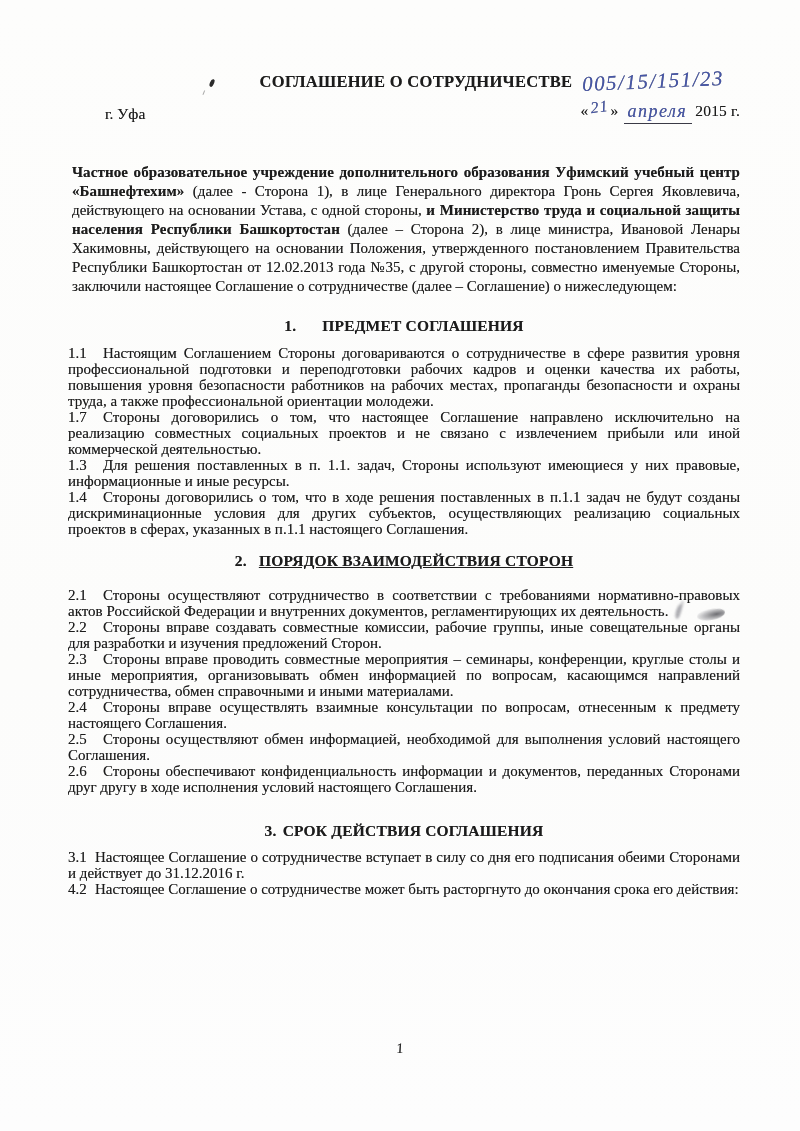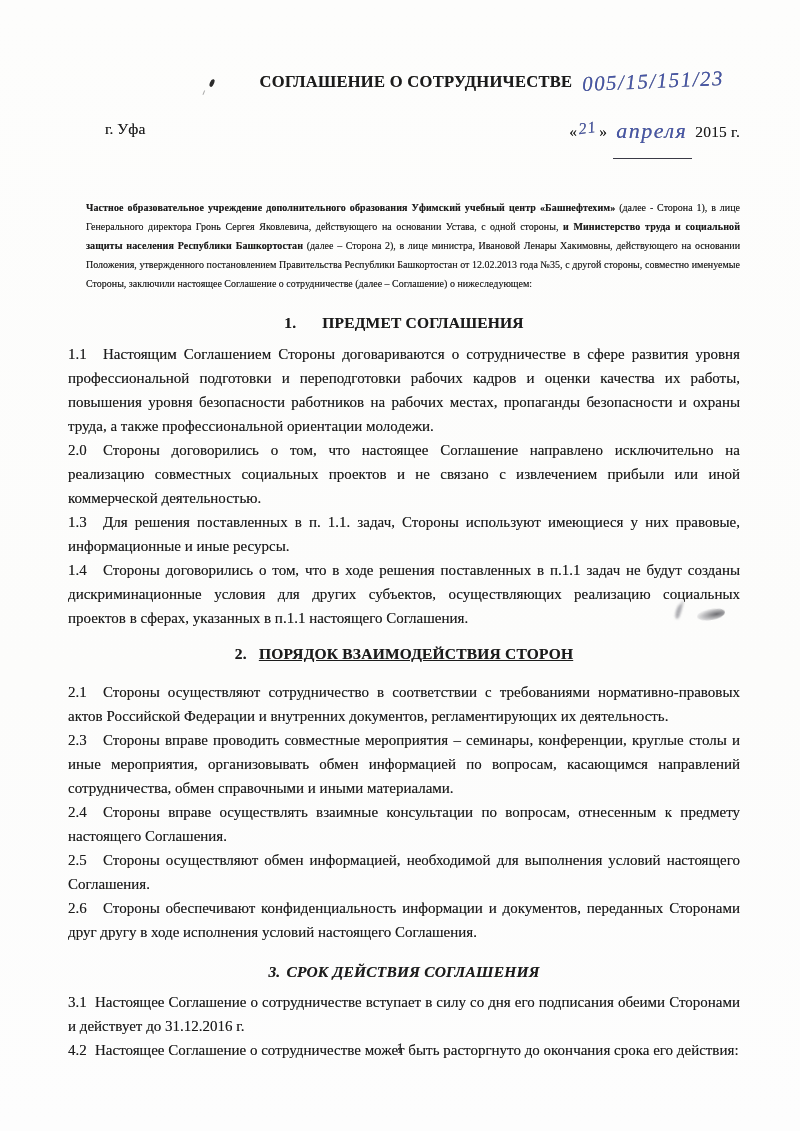--- a/index.html
+++ b/index.html
@@ -32,62 +32,62 @@
     display: inline-block;
     font-size: 21px; letter-spacing: 1.5px; font-weight: 500;
     margin-left: 10px;
     transform: rotate(-2.5deg) translateY(1px);
   }
 
   
   .meta-row {
     margin-top: 7px;
     padding-left: 37px;
-    display: flex; justify-content: space-between; align-items: center;
+    display: flex; justify-content: space-between; align-items: flex-end;
     font-size: 15.5px;
   }
   .date-group { white-space: nowrap; letter-spacing: 0.2px; }
   .hw-day {
     display: inline-block; font-size: 16px; letter-spacing: 1px;
     transform: rotate(-8deg) translateY(-4px);
     margin: 0 2px;
   }
   .hw-month {
-    display: inline-block; font-size: 22px; letter-spacing: 1.5px;
+    display: inline-block; font-size: 18px; letter-spacing: 1.5px;
     border-bottom: 1.4px solid #3a3a46;
-    padding: 0 5px 14px 3px;
-    margin: 17px 3px 0 6px;
+    padding: 0 5px 1px 3px;
+    margin: 0 3px 0 6px;
     transform: translateY(1px);
   }
 
   
   .intro {
-    margin: 40px 0 0 18px;
-    font-size: 10px; line-height: 19px;
+    margin: 40px 0 0 4px;
+    font-size: 15px; line-height: 19px;
     text-align: justify;
   }
   .intro b { letter-spacing: 0.1px; }
 
   .sec-heading {
     text-align: center;
     font-weight: bold;
     font-size: 15.5px; line-height: 19px;
     letter-spacing: 0.2px;
   }
   .sec-heading .sec-num { display: inline-block; }
   .heading-1 { margin: 20px 0 10px 0; }
   .heading-1 .sec-num { margin-right: 26px; }
   .heading-2 { margin: 14px 0 17px 0; text-decoration: underline; }
   .heading-2 .sec-num { margin-right: 12px; }
-  .heading-3 { margin: 18px 0 9px 0; font-style: italic; }
+  .heading-3 { margin: 26px 0 9px 0; }
   .heading-3 .sec-num { margin-right: 6px; }
 
   .item {
     margin: 0;
-    font-size: 15px; line-height: 24px;
+    font-size: 15px; line-height: 16px;
     text-align: justify;
   }
   .item .inum { display: inline-block; }
   .gap-wide .inum { min-width: 35px; }
   .gap-narrow .inum { min-width: 27px; }
 
   
   .page-number {
     position: absolute; top: 1040px; left: 50%;
     transform: translateX(-50%) skewX(-4deg);
@@ -134,28 +134,29 @@
   <div class="meta-row">
     <span>г. Уфа</span>
     <span class="date-group"><span>«</span><span class="hw hw-day">21</span><span>»</span><span class="hw hw-month">апреля</span><span>2015 г.</span></span>
   </div>
 
   <p class="intro"><b>Частное образовательное учреждение дополнительного образования Уфимский учебный центр «Башнефтехим»</b><span> (далее - Сторона 1), в лице Генерального директора Гронь Сергея Яковлевича, действующего на основании Устава, с одной стороны, </span><b>и Министерство труда и социальной защиты населения Республики Башкортостан</b><span> (далее – Сторона 2), в лице министра, Ивановой Ленары Хакимовны, действующего на основании Положения, утвержденного постановлением Правительства Республики Башкортостан от 12.02.2013 года №35, с другой стороны, совместно именуемые Стороны, заключили настоящее Соглашение о сотрудничестве (далее – Соглашение) о нижеследующем:</span></p>
 
   <div class="section">
     <div class="sec-heading heading-1"><span class="sec-num">1.</span><span>ПРЕДМЕТ СОГЛАШЕНИЯ</span></div>
     <p class="item gap-wide"><span class="inum">1.1</span><span>Настоящим Соглашением Стороны договариваются о сотрудничестве в сфере развития уровня профессиональной подготовки и переподготовки рабочих кадров и оценки качества их работы, повышения уровня безопасности работников на рабочих местах, пропаганды безопасности и охраны труда, а также профессиональной ориентации молодежи.</span></p>
-    <p class="item gap-wide"><span class="inum">2.0</span><span>Стороны договорились о том, что настоящее Соглашение направлено исключительно на реализацию совместных социальных проектов и не связано с извлечением прибыли или иной коммерческой деятельностью.</span></p>
+    <p class="item gap-wide"><span class="inum">1.7</span><span>Стороны договорились о том, что настоящее Соглашение направлено исключительно на реализацию совместных социальных проектов и не связано с извлечением прибыли или иной коммерческой деятельностью.</span></p>
     <p class="item gap-wide"><span class="inum">1.3</span><span>Для решения поставленных в п. 1.1. задач, Стороны используют имеющиеся у них правовые, информационные и иные ресурсы.</span></p>
     <p class="item gap-wide"><span class="inum">1.4</span><span>Стороны договорились о том, что в ходе решения поставленных в п.1.1 задач не будут созданы дискриминационные условия для других субъектов, осуществляющих реализацию социальных проектов в сферах, указанных в п.1.1 настоящего Соглашения.</span></p>
   </div>
 
   <div class="section">
     <div class="sec-heading heading-2"><span class="sec-num">2.</span><span>ПОРЯДОК ВЗАИМОДЕЙСТВИЯ СТОРОН</span></div>
     <p class="item gap-wide"><span class="inum">2.1</span><span>Стороны осуществляют сотрудничество в соответствии с требованиями нормативно-правовых актов Российской Федерации и внутренних документов, регламентирующих их деятельность.</span></p>
+    <p class="item gap-wide"><span class="inum">2.2</span><span>Стороны вправе создавать совместные комиссии, рабочие группы, иные совещательные органы для разработки и изучения предложений Сторон.</span></p>
     <p class="item gap-wide"><span class="inum">2.3</span><span>Стороны вправе проводить совместные мероприятия – семинары, конференции, круглые столы и иные мероприятия, организовывать обмен информацией по вопросам, касающимся направлений сотрудничества, обмен справочными и иными материалами.</span></p>
     <p class="item gap-wide"><span class="inum">2.4</span><span>Стороны вправе осуществлять взаимные консультации по вопросам, отнесенным к предмету настоящего Соглашения.</span></p>
     <p class="item gap-wide"><span class="inum">2.5</span><span>Стороны осуществляют обмен информацией, необходимой для выполнения условий настоящего Соглашения.</span></p>
     <p class="item gap-wide"><span class="inum">2.6</span><span>Стороны обеспечивают конфиденциальность информации и документов, переданных Сторонами друг другу в ходе исполнения условий настоящего Соглашения.</span></p>
   </div>
 
   <div class="section">
     <div class="sec-heading heading-3"><span class="sec-num">3.</span><span>СРОК ДЕЙСТВИЯ СОГЛАШЕНИЯ</span></div>
     <p class="item gap-narrow"><span class="inum">3.1</span><span>Настоящее Соглашение о сотрудничестве вступает в силу со дня его подписания обеими Сторонами и действует до 31.12.2016 г.</span></p>
     <p class="item gap-narrow"><span class="inum">4.2</span><span>Настоящее Соглашение о сотрудничестве может быть расторгнуто до окончания срока его действия:</span></p>

